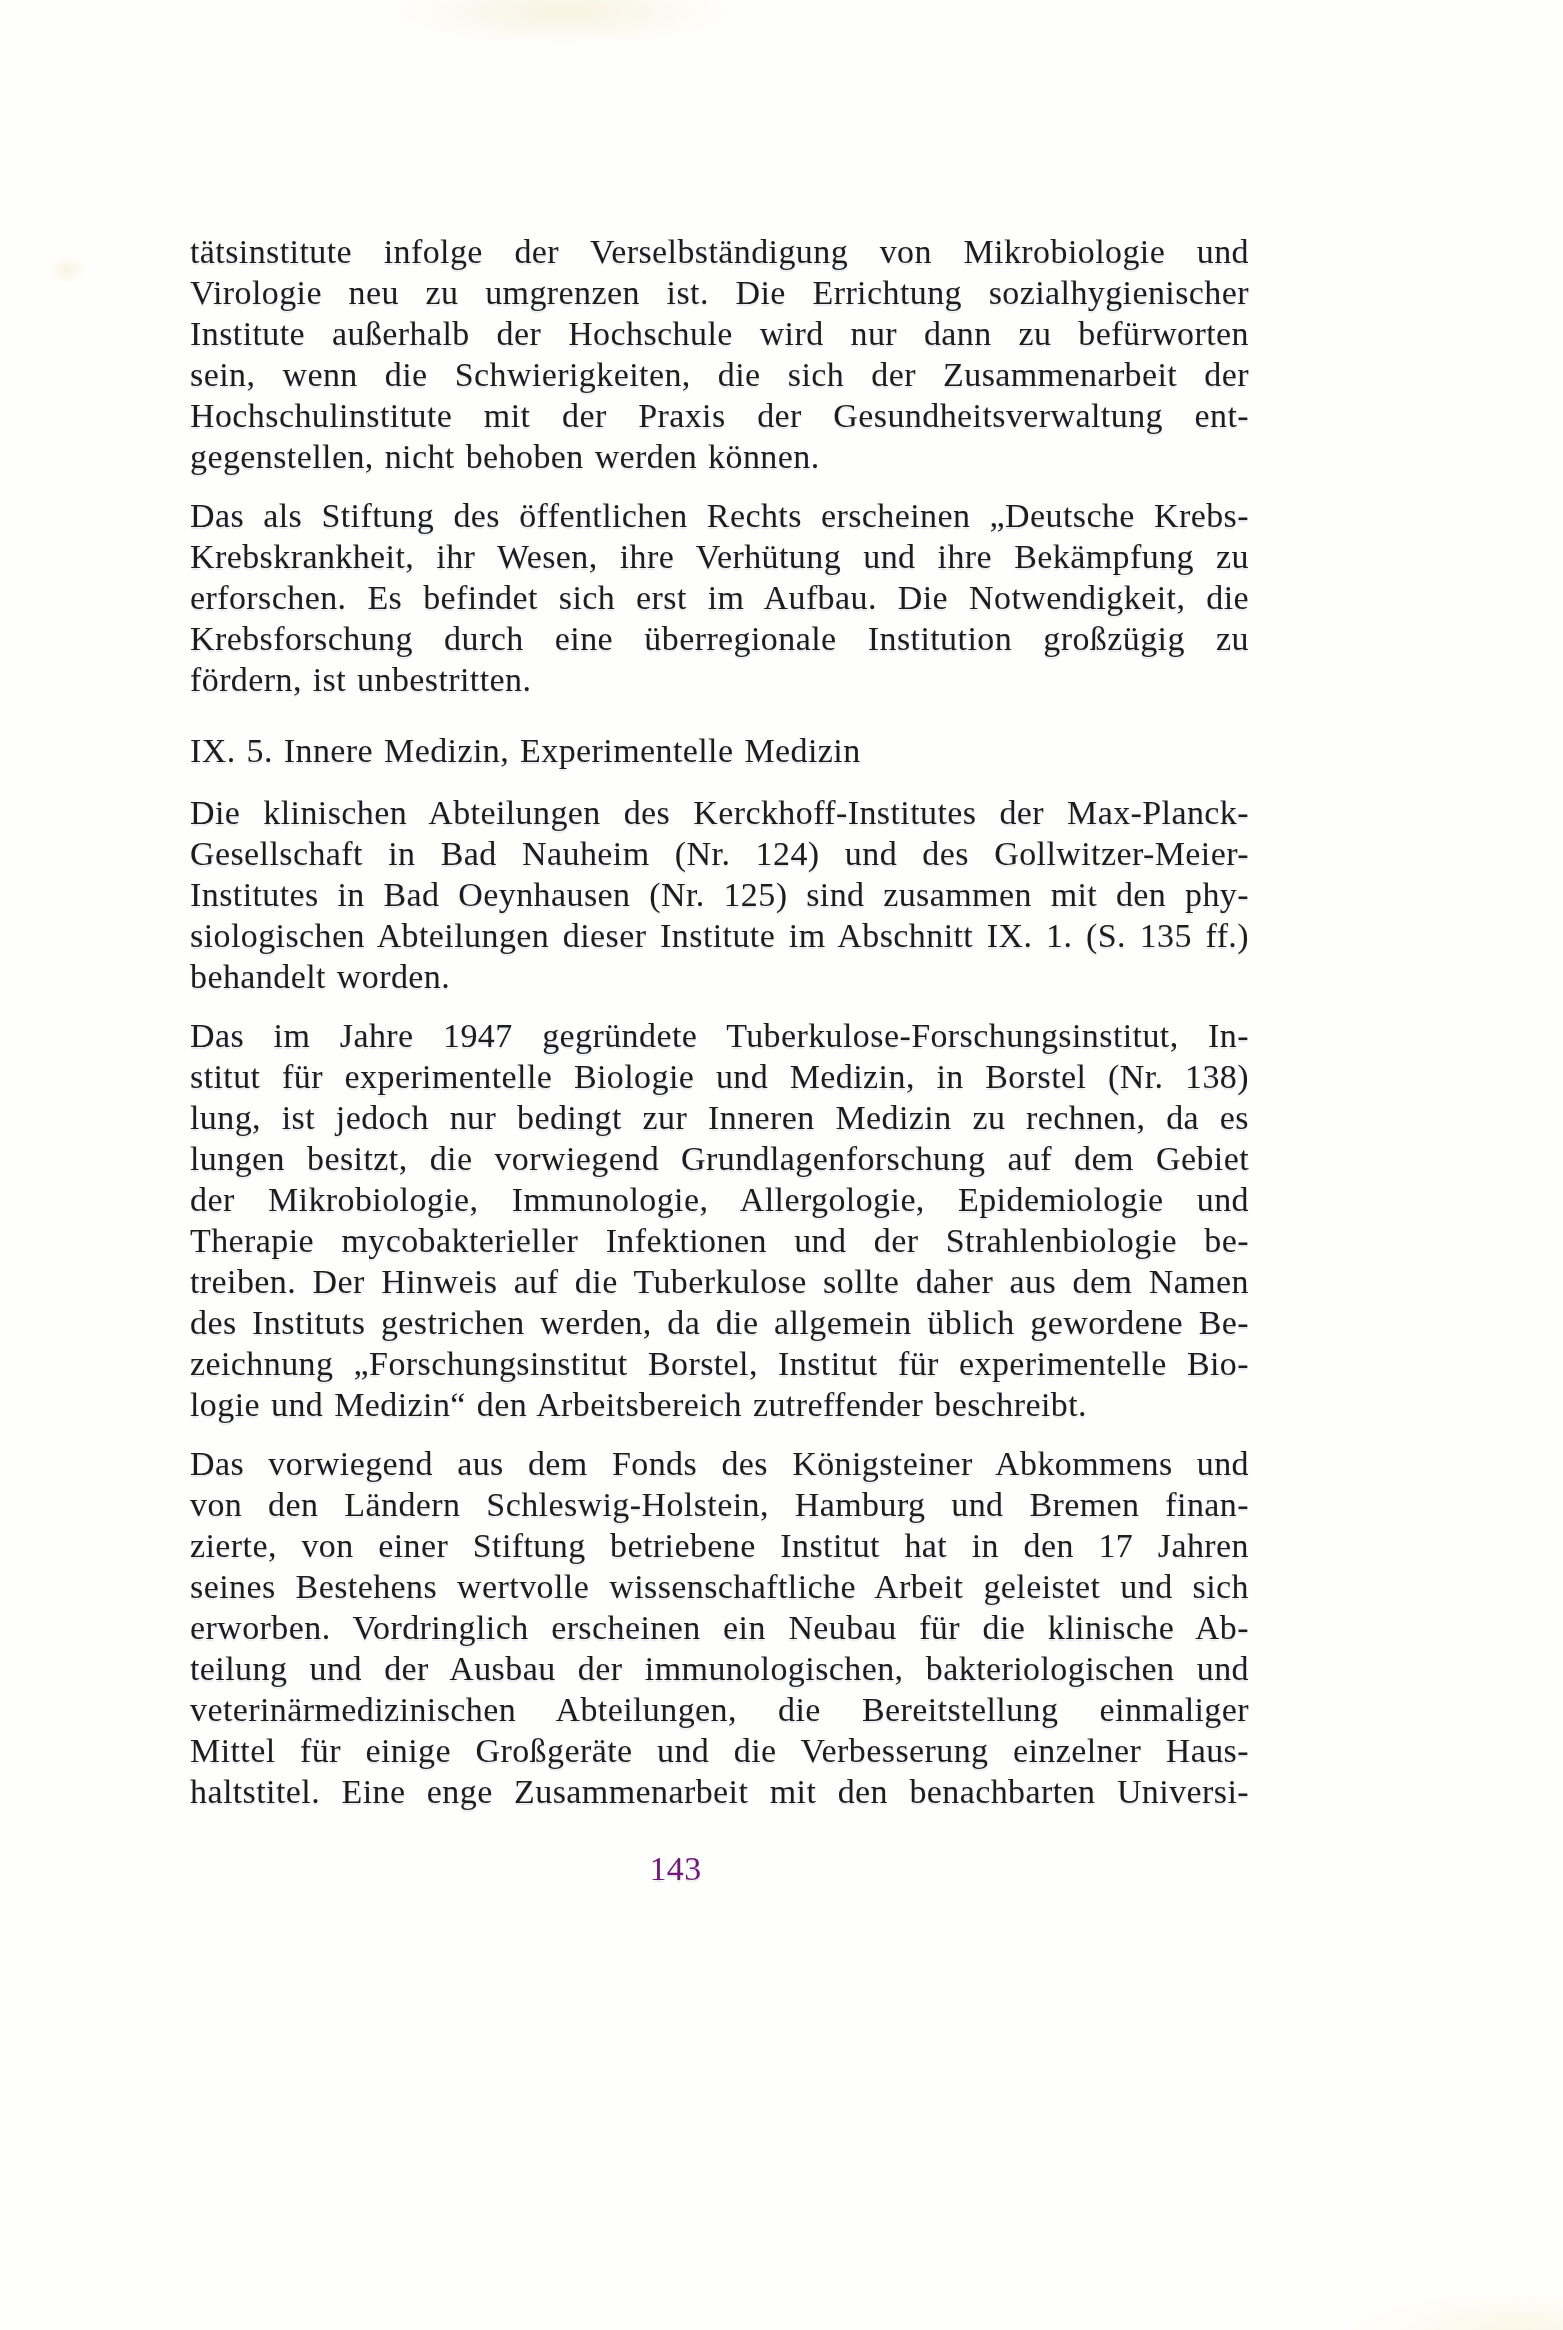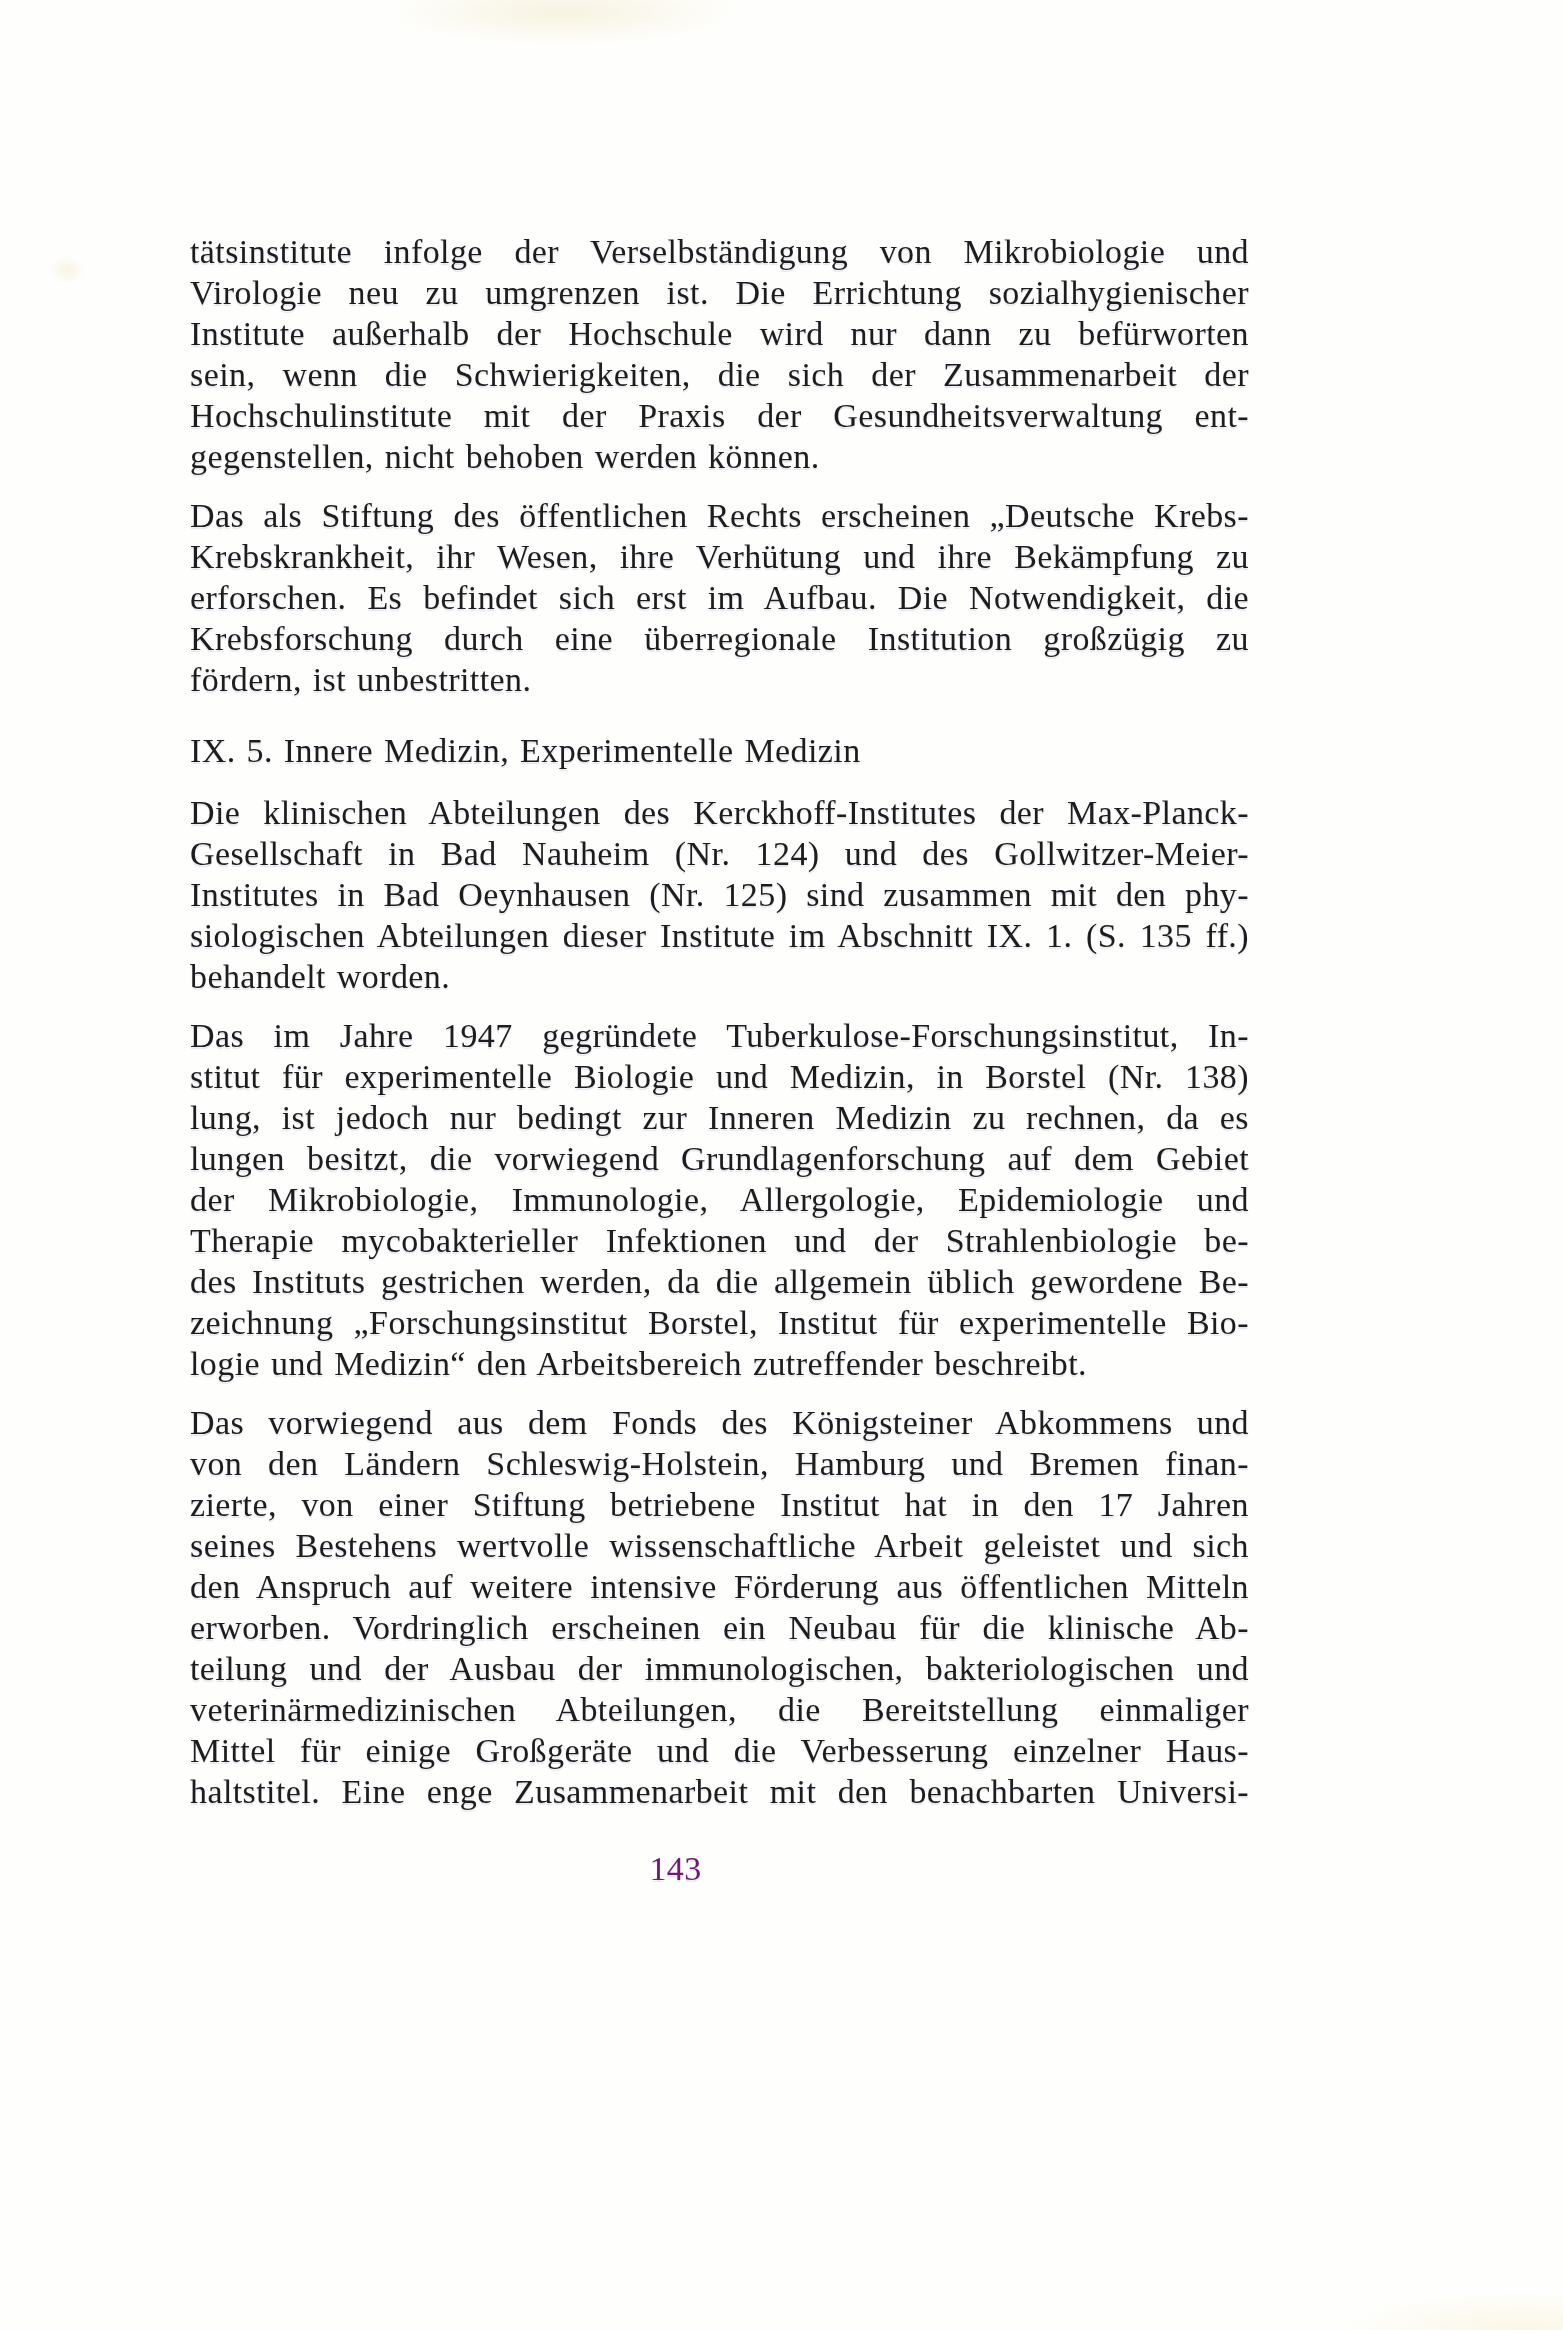--- a/index.html
+++ b/index.html
@@ -115,30 +115,30 @@
       <div class="line">siologischen Abteilungen dieser Institute im Abschnitt IX. 1. (S. 135 ff.)</div>
       <div class="line last">behandelt worden.</div>
     </div>
     <div class="paragraph">
       <div class="line">Das im Jahre 1947 gegründete Tuberkulose-Forschungsinstitut, In-</div>
       <div class="line">stitut für experimentelle Biologie und Medizin, in Borstel (Nr. 138)</div>
       <div class="line">lung, ist jedoch nur bedingt zur Inneren Medizin zu rechnen, da es</div>
       <div class="line">lungen besitzt, die vorwiegend Grundlagenforschung auf dem Gebiet</div>
       <div class="line">der Mikrobiologie, Immunologie, Allergologie, Epidemiologie und</div>
       <div class="line">Therapie mycobakterieller Infektionen und der Strahlenbiologie be-</div>
+      <div class="line">treiben. Der Hinweis auf die Tuberkulose sollte daher aus dem Namen</div>
       <div class="line">des Instituts gestrichen werden, da die allgemein üblich gewordene Be-</div>
       <div class="line">zeichnung „Forschungsinstitut Borstel, Institut für experimentelle Bio-</div>
       <div class="line last">logie und Medizin“ den Arbeitsbereich zutreffender beschreibt.</div>
     </div>
     <div class="paragraph">
       <div class="line">Das vorwiegend aus dem Fonds des Königsteiner Abkommens und</div>
       <div class="line">von den Ländern Schleswig-Holstein, Hamburg und Bremen finan-</div>
       <div class="line">zierte, von einer Stiftung betriebene Institut hat in den 17 Jahren</div>
       <div class="line">seines Bestehens wertvolle wissenschaftliche Arbeit geleistet und sich</div>
-      <div class="line">den Anspruch auf weitere intensive Förderung aus öffentlichen Mitteln</div>
       <div class="line">erworben. Vordringlich erscheinen ein Neubau für die klinische Ab-</div>
       <div class="line">teilung und der Ausbau der immunologischen, bakteriologischen und</div>
       <div class="line">veterinärmedizinischen Abteilungen, die Bereitstellung einmaliger</div>
       <div class="line">Mittel für einige Großgeräte und die Verbesserung einzelner Haus-</div>
       <div class="line">haltstitel. Eine enge Zusammenarbeit mit den benachbarten Universi-</div>
     </div>
     <div class="page-number">143</div>
 </div>
 
 

